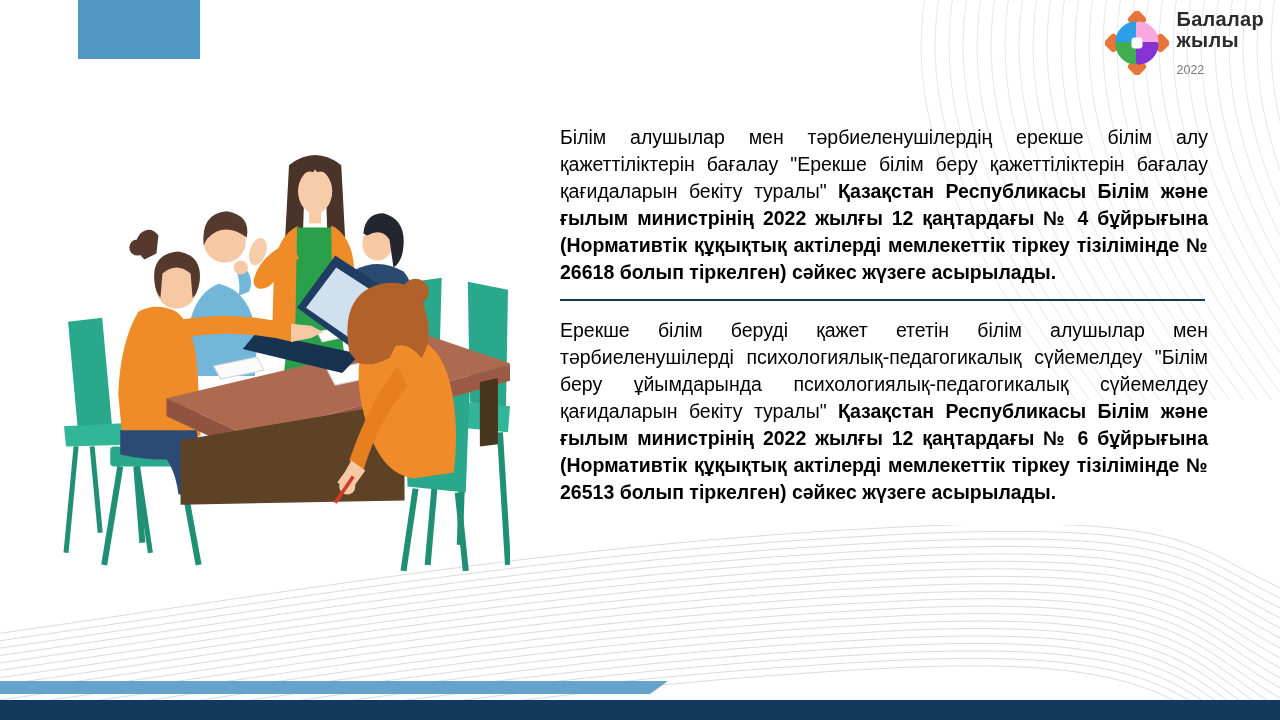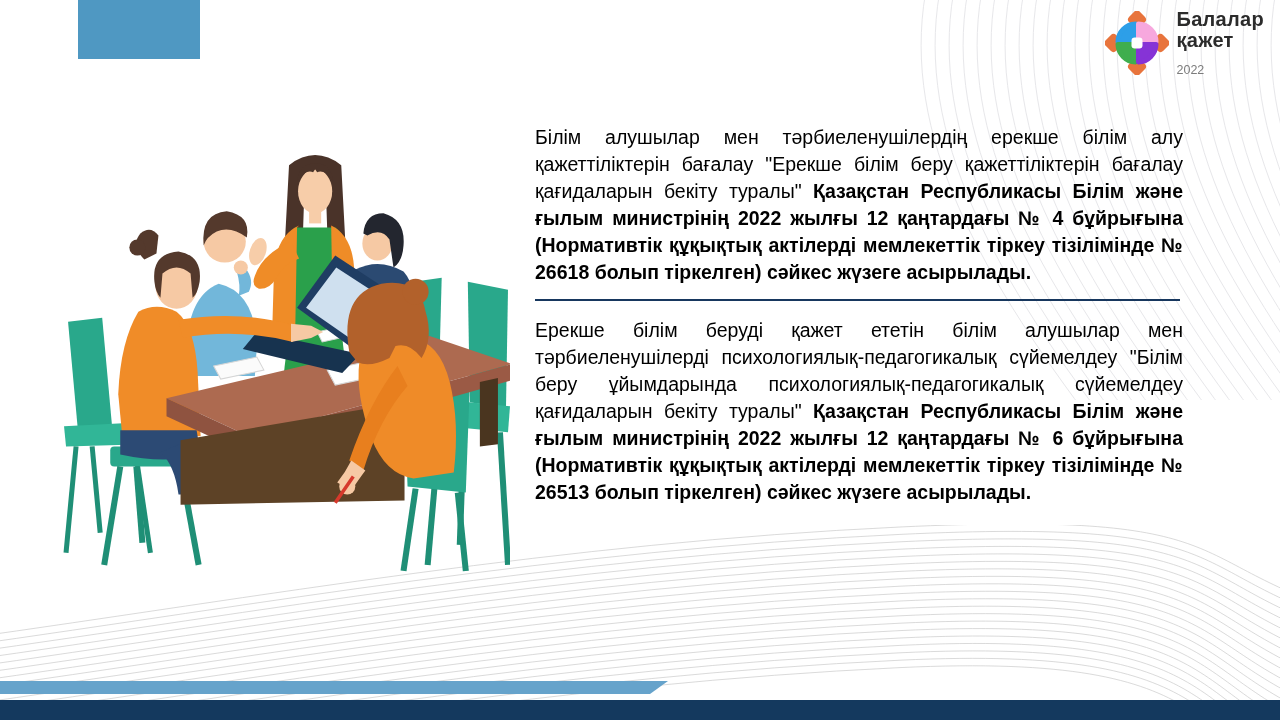--- a/index.html
+++ b/index.html
@@ -14,21 +14,21 @@
   .wave-svg{position:absolute;left:0;top:525px;width:1280px;height:195px;z-index:1;}
   
   .logo{position:absolute;top:9px;right:16px;display:flex;align-items:center;gap:8px;z-index:3;}
   .logo-mark{width:64px;height:64px;display:block;}
   .logo-text{display:flex;flex-direction:column;}
   .logo-line{font-weight:700;font-size:20px;line-height:21px;color:#2b2b2b;letter-spacing:.3px;}
   .logo-year{font-size:12.5px;color:#7c7c7c;margin-top:12px;}
   
   .illus{position:absolute;left:58px;top:138px;width:452px;height:444px;z-index:2;}
   
-  .textcol{position:absolute;left:535px;top:124px;width:648px;z-index:2;}
+  .textcol{position:absolute;left:560px;top:124px;width:648px;z-index:2;}
   .para{margin:0;font-size:19.5px;line-height:27px;color:#000;text-align:justify;}
   .para b{font-weight:700;}
   .divider{border:none;border-top:2px solid #17375e;margin:13px 0 16px 0;width:645px;}
   
   .bar-light{position:absolute;left:0;top:681px;width:668px;height:13px;background:#66a3cb;
     clip-path:polygon(0 0,100% 0,calc(100% - 18px) 100%,0 100%);z-index:3;}
   .bar-dark{position:absolute;left:0;top:700px;width:1280px;height:20px;background:#14395e;z-index:3;}
 </style>
 </head>
 <body>
@@ -97,21 +97,21 @@
         <rect x="1" y="24.5" width="15" height="15" rx="4" fill="#e8743c" transform="rotate(45 8.5 32)"></rect>
         <path d="M30.5 30.5 L30.5 13 A18 18 0 0 0 13 30.5 Z" fill="#2d9fe8" stroke="#2d9fe8" stroke-width="5" stroke-linejoin="round"></path>
         <path d="M33.5 30.5 L33.5 13 A18 18 0 0 1 51 30.5 Z" fill="#f7a8de" stroke="#f7a8de" stroke-width="5" stroke-linejoin="round"></path>
         <path d="M30.5 33.5 L13 33.5 A18 18 0 0 0 30.5 51 Z" fill="#3fae4e" stroke="#3fae4e" stroke-width="5" stroke-linejoin="round"></path>
         <path d="M33.5 33.5 L51 33.5 A18 18 0 0 1 33.5 51 Z" fill="#8633d6" stroke="#8633d6" stroke-width="5" stroke-linejoin="round"></path>
         <rect x="26.5" y="26.5" width="11" height="11" rx="3.2" fill="#ffffff"></rect>
       </g>
     </svg>
     <div class="logo-text">
       <div class="logo-line">Балалар</div>
-      <div class="logo-line">қажет</div>
+      <div class="logo-line">жылы</div>
       <div class="logo-year">2022</div>
     </div>
   </div>
 
   <svg class="illus" viewBox="0 0 450 440">
 
     <g>
 
       <path d="M10 182 L44 178 L54 288 L20 292 Z" fill="#29a88b"></path>
       <path d="M6 286 L84 282 L86 304 L8 306 Z" fill="#31b697"></path>

